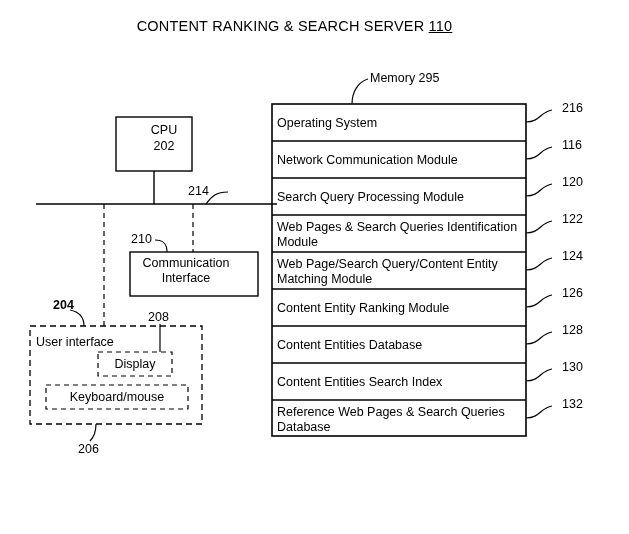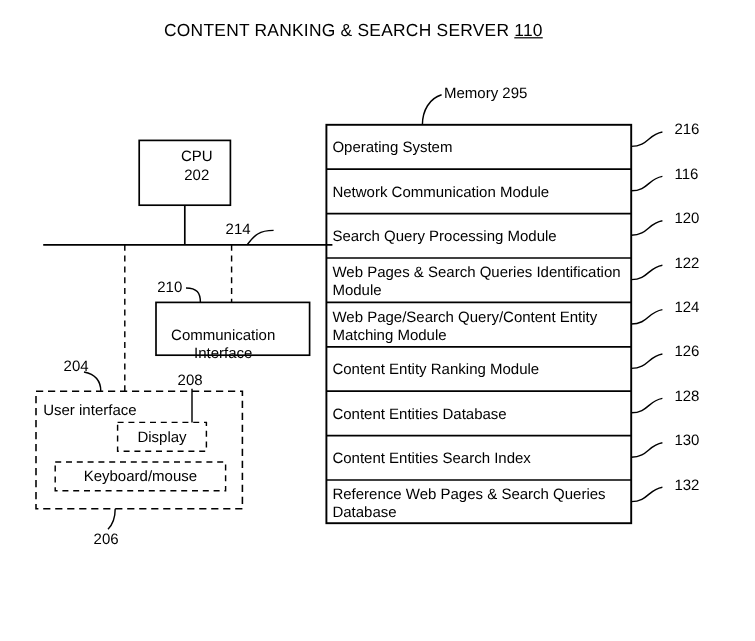--- a/index.html
+++ b/index.html
@@ -50,21 +50,20 @@
   .cpu-label .num {
   }
   .comm-label {
     position: absolute;
     left: 130px;
     top: 256px;
     width: 112px;
     text-align: center;
     font-size: 12.5px;
     line-height: 15px;
-    margin-top: 16px;
   }
   .memory-label {
     position: absolute;
     left: 370px;
     top: 71px;
     font-size: 12.5px;
   }
   .ui-label {
     position: absolute;
     left: 36px;
@@ -163,21 +162,21 @@
   <div>CPU</div>
   <div class="num">202</div>
 </div>
 
 <div class="ref" style="left:188px; top:184px;">214</div>
 <div class="ref" style="left:131px; top:232px;">210</div>
 
 <div class="comm-label">Communication
 Interface</div>
 
-<div class="ref" style="left:53px; top:298px;">204</div>
+<div class="ref" style="left:53px; top:298px;font-weight:bold;">204</div>
 <div class="ui-label">User interface</div>
 
 <div class="ref" style="left:148px; top:310px;">208</div>
 <div class="display-label">Display</div>
 
 <div class="ref" style="left:78px; top:442px;">206</div>
 <div class="kbd-label">Keyboard/mouse</div>
 
 <div class="mod" style="top:116px;">Operating System</div>
 <div class="mod" style="top:153px;">Network Communication Module</div>

